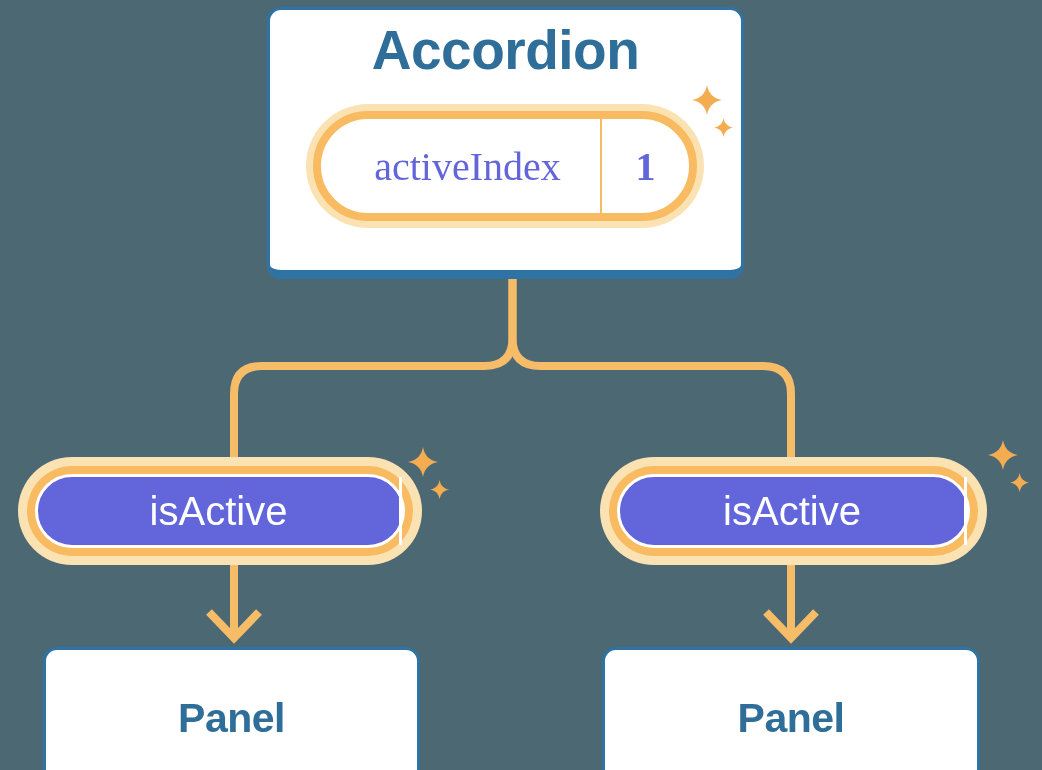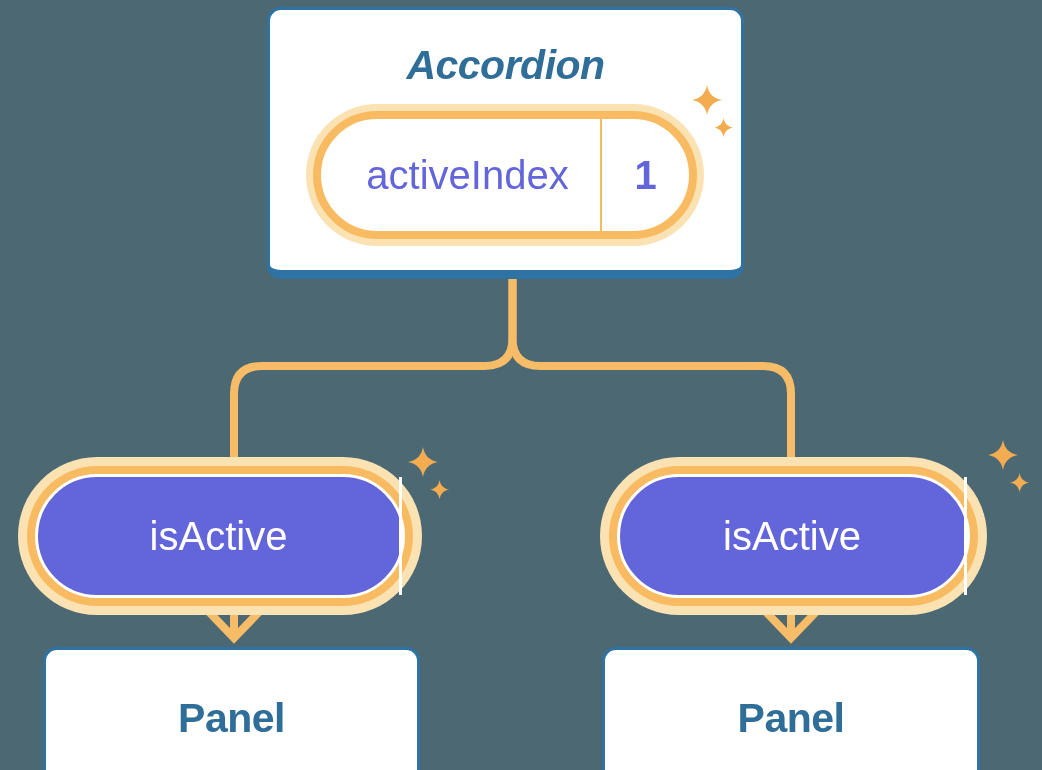--- a/index.html
+++ b/index.html
@@ -13,43 +13,42 @@
   .edge,.arrowhead{fill:none;stroke:var(--line-orange,#F6BC68);stroke-width:8;}
   .arrowhead{stroke-linejoin:miter;}
   
   .node{
     position:absolute;background:var(--box-bg,#fff);
     border:3px solid var(--box-border,#2E73A3);border-bottom-width:9px;
     border-radius:14px;box-sizing:border-box;z-index:2;
   }
   .accordion-node{left:267px;top:7px;width:477px;height:272px;text-align:center;}
   .node-title{
-    margin-top:32px;font-size:41px;font-weight:600;letter-spacing:-0.5px;
+    margin-top:8px;font-size:55px;font-weight:600;letter-spacing:-0.5px;
     color:var(--box-text,#2E6E98);
-    font-style:italic;
   }
   
   .state-pill{
-    position:absolute;left:313px;top:111px;width:384px;height:128px;
+    position:absolute;left:313px;top:111px;width:384px;height:110px;
     background:var(--box-bg,#fff);border:8px solid var(--ring-orange,#F8BB62);
     border-radius:999px;box-shadow:0 0 0 7px var(--glow-cream,#FBE2B2);
-    box-sizing:border-box;display:flex;align-items:stretch;z-index:2;
+    box-sizing:border-box;display:flex;align-items:stretch;z-index:2;font-family:Liberation Serif, serif;
   }
   .state-name{
     flex:1;display:flex;align-items:center;justify-content:center;
     padding-left:14px;font-size:40px;color:var(--state-purple,#6365DB);
   }
   .state-divider{width:2px;background:var(--ring-orange,#F8BB62);}
   .state-value{
     width:87px;display:flex;align-items:center;justify-content:center;
     font-size:40px;font-weight:700;color:var(--state-purple,#6365DB);
   }
   
   .prop-pill{
-    position:absolute;top:474px;height:124px;
+    position:absolute;top:474px;height:74px;
     background:var(--state-purple,#6365DB);border:3px solid var(--text-white,#fff);
     border-radius:999px;box-sizing:border-box;display:flex;align-items:stretch;
     box-shadow:0 0 0 8px var(--ring-orange,#F8BB62),0 0 0 17px var(--glow-cream,#FBE2B2);
     color:var(--text-white,#fff);z-index:2;
   }
   .prop-pill.pos-left{left:35px;width:370px;}
   .prop-pill.pos-right{left:617px;width:353px;}
   .prop-name{flex:1;display:flex;align-items:center;justify-content:center;font-size:40px;}
   .prop-divider{width:3px;background:var(--text-white,#fff);}
   .prop-value{display:flex;align-items:center;justify-content:center;font-size:40px;font-weight:700;}

